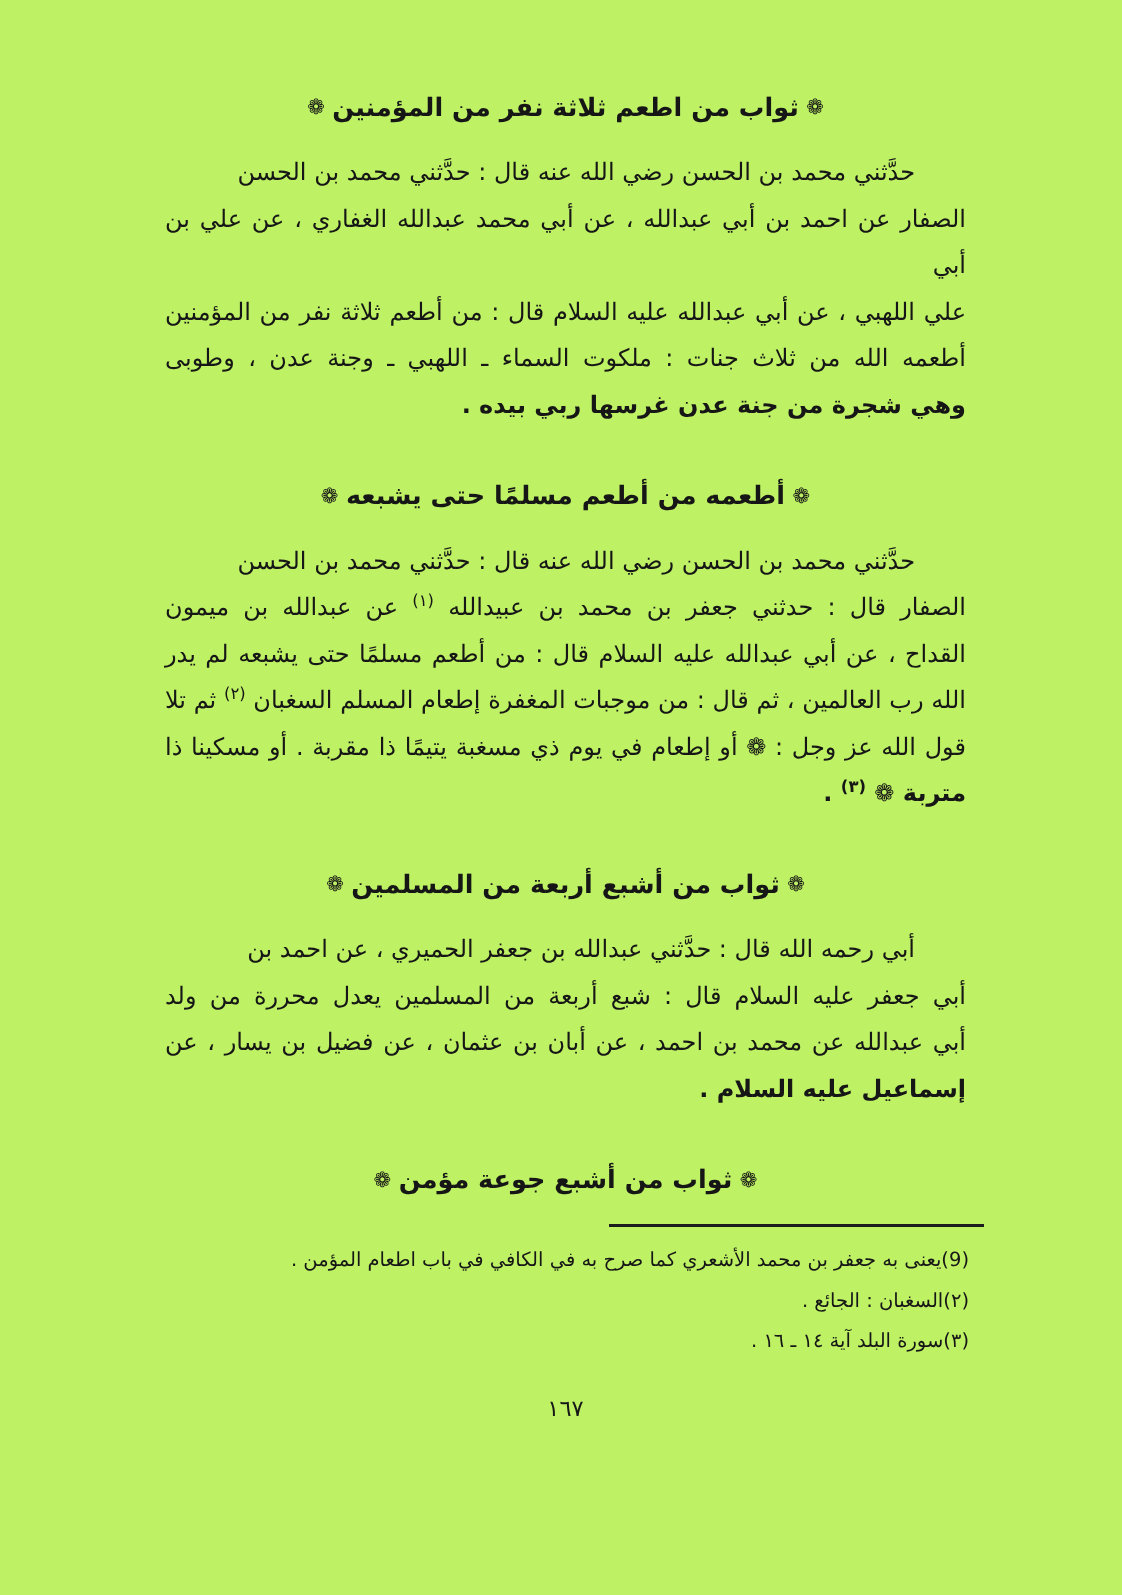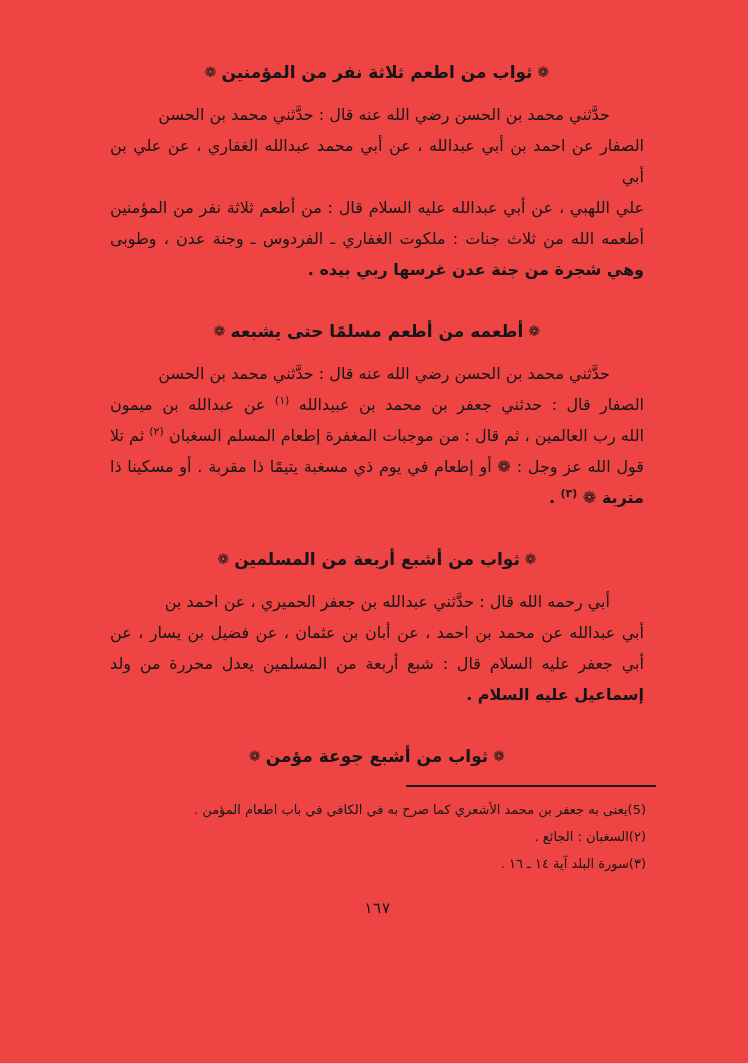--- a/index.html
+++ b/index.html
@@ -6,21 +6,21 @@
     margin: 0;
     padding: 0;
     background: #e8e8e8;
     font-family: "DejaVu Sans", sans-serif;
   }
   .page {
     position: relative;
     width: 748px;
     height: 1063px;
     margin: 0 auto;
-    background: #ef4444;
+    background: #bef264;
     color: #161616;
     direction: rtl;
     overflow: hidden;
     box-sizing: border-box;
     padding: 58px 92px 0 98px;
   }
   .text-block {
     width: 558px;
   }
   .heading {
@@ -73,77 +73,77 @@
     padding-right: 10px;
     font-size: 13px;
     line-height: 27px;
   }
   .footnote { text-align: right; }
   .page-number {
     margin-top: 22px;
     text-align: center;
     font-size: 15px;
     letter-spacing: 2px;
-    font-family: Liberation Mono, monospace;
   }
 </style>
 </head>
 <body>
 
 <div class="page">
   <main class="text-block">
 
     <section>
       <h2 class="heading">
         <span class="orn">❁</span><span>ثواب من اطعم ثلاثة نفر من المؤمنين</span><span class="orn">❁</span>
       </h2>
       <div class="para">
           <div class="line">حدَّثني محمد بن الحسن رضي الله عنه قال : حدَّثني محمد بن الحسن</div>
           <div class="line">الصفار عن احمد بن أبي عبدالله ، عن أبي محمد عبدالله الغفاري ، عن علي بن أبي</div>
           <div class="line">علي اللهبي ، عن أبي عبدالله عليه السلام قال : من أطعم ثلاثة نفر من المؤمنين</div>
-          <div class="line">أطعمه الله من ثلاث جنات : ملكوت الغفاري ـ الفردوس ـ وجنة عدن ، وطوبى</div>
+          <div class="line">أطعمه الله من ثلاث جنات : ملكوت السماء ـ اللهبي ـ وجنة عدن ، وطوبى</div>
           <div class="line">وهي شجرة من جنة عدن غرسها ربي بيده .</div>
         </div>
     </section>
 
     <section>
       <h2 class="heading">
         <span class="orn">❁</span><span>أطعمه من أطعم مسلمًا حتى يشبعه</span><span class="orn">❁</span>
       </h2>
       <div class="para">
           <div class="line">حدَّثني محمد بن الحسن رضي الله عنه قال : حدَّثني محمد بن الحسن</div>
           <div class="line">الصفار قال : حدثني جعفر بن محمد بن عبيدالله <sup>(١)</sup> عن عبدالله بن ميمون</div>
+          <div class="line">القداح ، عن أبي عبدالله عليه السلام قال : من أطعم مسلمًا حتى يشبعه لم يدر</div>
           <div class="line">الله رب العالمين ، ثم قال : من موجبات المغفرة إطعام المسلم السغبان <sup>(٢)</sup> ثم تلا</div>
           <div class="line">قول الله عز وجل : ❁ أو إطعام في يوم ذي مسغبة يتيمًا ذا مقربة . أو مسكينا ذا</div>
           <div class="line">متربة ❁ <sup>(٣)</sup> .</div>
         </div>
     </section>
 
     <section>
       <h2 class="heading">
         <span class="orn">❁</span><span>ثواب من أشبع أربعة من المسلمين</span><span class="orn">❁</span>
       </h2>
       <div class="para">
           <div class="line">أبي رحمه الله قال : حدَّثني عبدالله بن جعفر الحميري ، عن احمد بن</div>
+          <div class="line">أبي جعفر عليه السلام قال : شبع أربعة من المسلمين يعدل محررة من ولد</div>
           <div class="line">أبي عبدالله عن محمد بن احمد ، عن أبان بن عثمان ، عن فضيل بن يسار ، عن</div>
-          <div class="line">أبي جعفر عليه السلام قال : شبع أربعة من المسلمين يعدل محررة من ولد</div>
           <div class="line">إسماعيل عليه السلام .</div>
         </div>
     </section>
 
     <section>
       <h2 class="heading">
         <span class="orn">❁</span><span>ثواب من أشبع جوعة مؤمن</span><span class="orn">❁</span>
       </h2>
     </section>
 
     <hr class="footnote-rule">
 
     <div class="footnotes">
-      <div class="footnote">(5)يعنى به جعفر بن محمد الأشعري كما صرح به في الكافي في باب اطعام المؤمن .</div>
+      <div class="footnote">(9)يعنى به جعفر بن محمد الأشعري كما صرح به في الكافي في باب اطعام المؤمن .</div>
       <div class="footnote">(٢)السغبان : الجائع .</div>
       <div class="footnote">(٣)سورة البلد آية ١٤ ـ ١٦ .</div>
     </div>
 
     <div class="page-number">١٦٧</div>
 
   </main>
 </div>
 
 </body></html>

